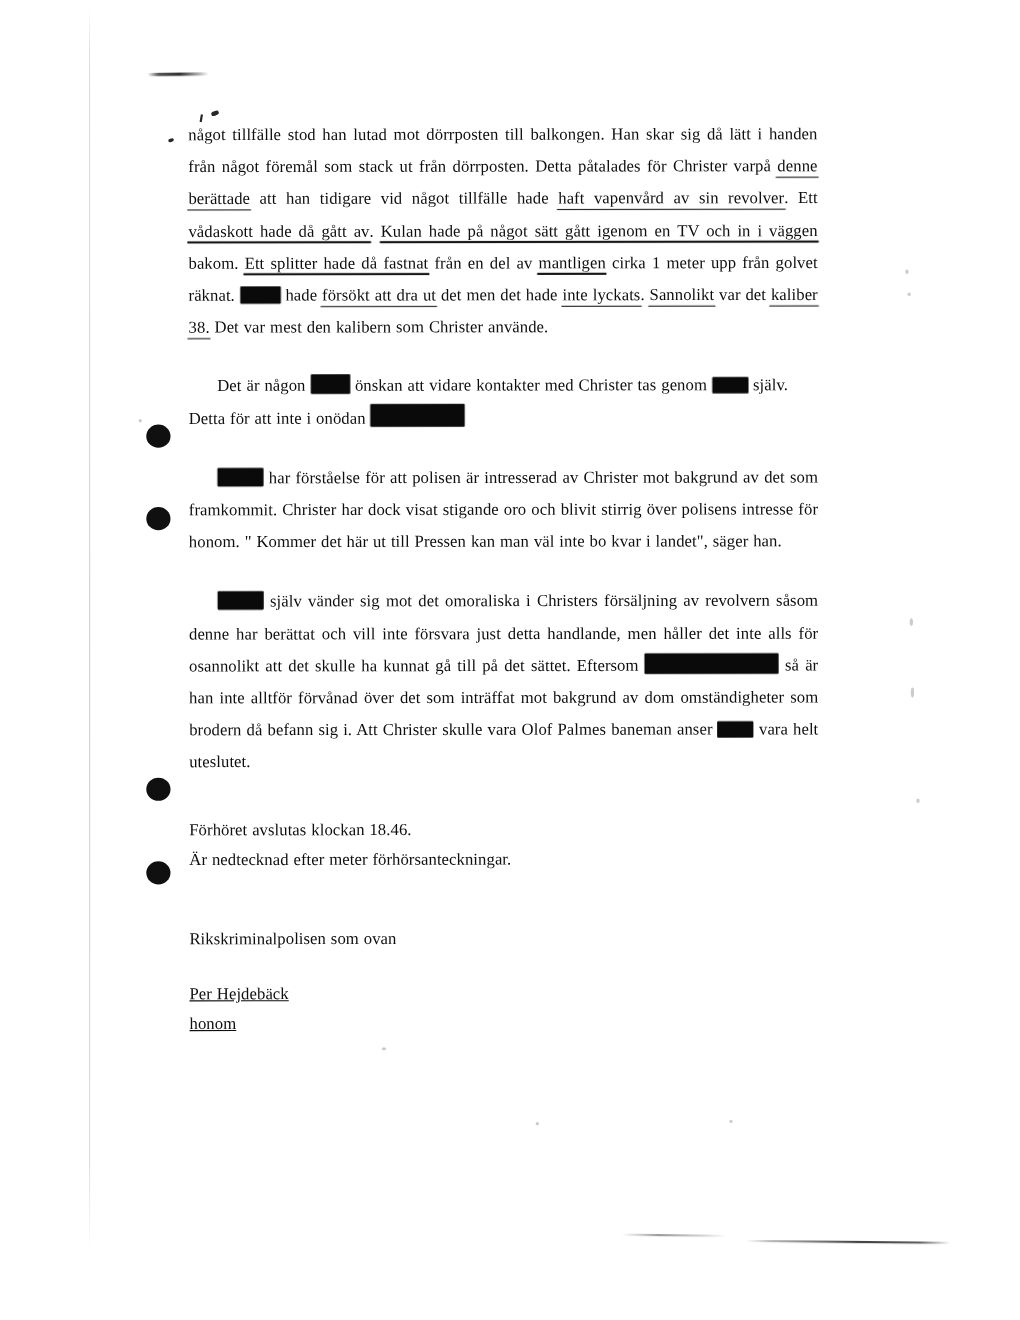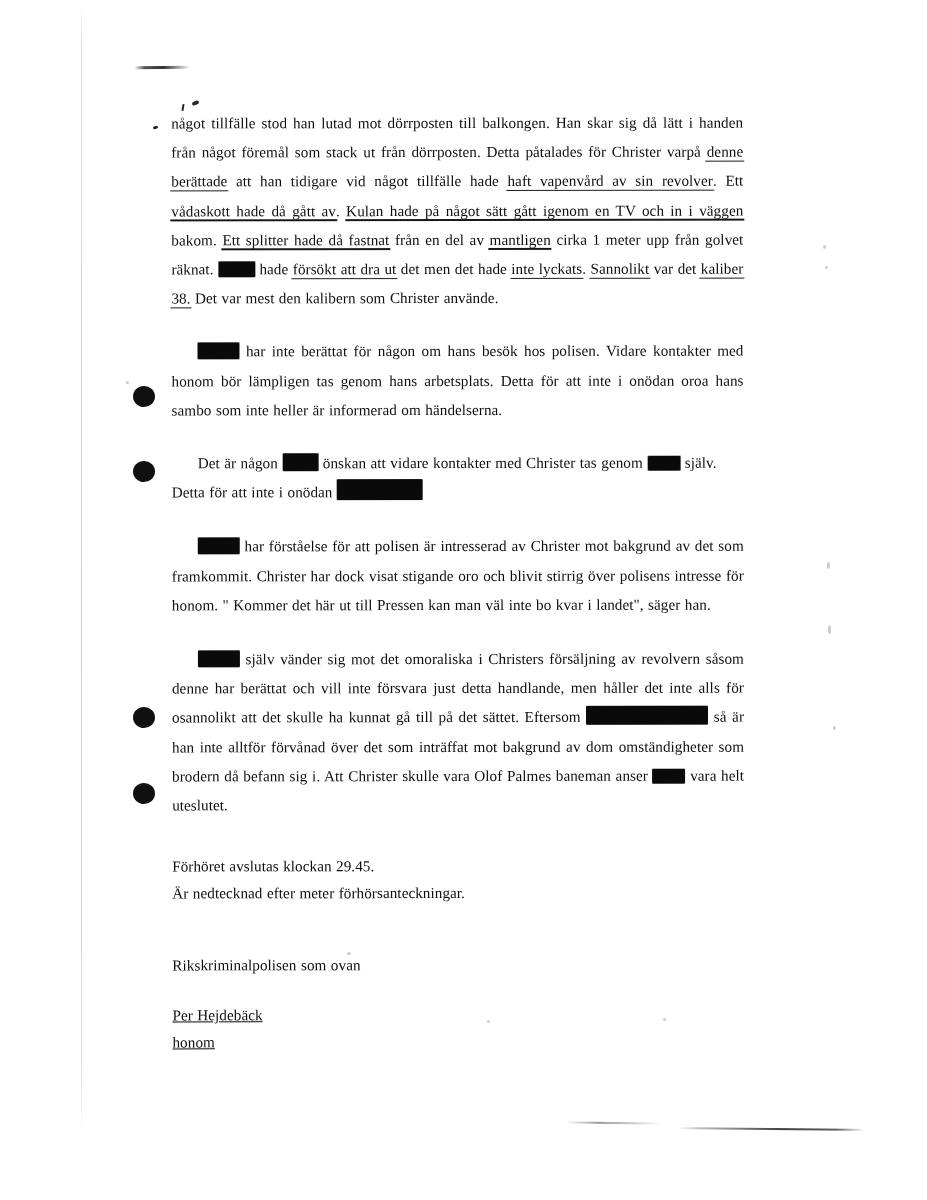--- a/index.html
+++ b/index.html
@@ -199,29 +199,28 @@
 
   <div class="stray-tick" style="left:182px;top:104px;width:2px;height:7px;transform:rotate(10deg);"></div>
   <div class="stray-tick" style="left:192px;top:101px;width:7px;height:4px;transform:rotate(-22deg);border-radius:40%;"></div>
   <div class="stray-tick" style="left:153px;top:126px;width:5px;height:3px;transform:rotate(-18deg);border-radius:40%;"></div>
 
   <div id="skew-wrap">
   <div id="doc-body">
 
     <p class="para"><span>något tillfälle stod han lutad mot dörrposten till balkongen. Han skar sig då lätt i handen från något föremål som stack ut från dörrposten. Detta påtalades för Christer varpå </span><span class="ul">denne</span> <span class="ul">berättade</span><span> att han tidigare vid något tillfälle hade </span><span class="ul">haft vapenvård av sin revolver</span><span>. Ett </span><span class="ul">vådaskott hade då gått av</span><span>. </span><span class="ul">Kulan hade på något sätt gått igenom en TV och in i väggen</span><span> bakom. </span><span class="ul">Ett splitter hade då fastnat</span><span> från en del av </span><span class="ul">mantligen</span><span> cirka 1 meter upp från golvet räknat. </span><span class="redact r-sm"></span><span> hade </span><span class="ul">försökt att dra ut</span><span> det men det hade </span><span class="ul">inte lyckats</span><span>. </span><span class="ul">Sannolikt</span><span> var det </span><span class="ul">kaliber</span> <span class="ul">38.</span><span> Det var mest den kalibern som Christer använde.</span></p>
 
-    <p class="para" style="margin-top:24px;"><span style="display:inline-block;width:26px;"></span><span class="redact r-md"></span><span> har inte berättat för någon om hans besök hos polisen. Vidare kontakter med honom bör lämpligen tas genom hans arbetsplats. Detta för att inte i onödan oroa hans sambo som inte heller är informerad om händelserna.</span></p>
 
     <p class="para no-justify" style="margin-top:24px;"><span style="display:inline-block;width:26px;"></span><span>Det är någon </span><span class="redact r-box"></span><span> önskan att vidare kontakter med Christer tas genom </span><span class="redact r-xs"></span><span> själv. Detta för att inte i onödan </span><span class="redact r-wide"></span></p>
 
     <p class="para" style="margin-top:25px;"><span style="display:inline-block;width:26px;"></span><span class="redact r-md"></span><span> har förståelse för att polisen är intresserad av Christer mot bakgrund av det som framkommit. Christer har dock visat stigande oro och blivit stirrig över polisens intresse för honom. " Kommer det här ut till Pressen kan man väl inte bo kvar i landet", säger han.</span></p>
 
     <p class="para" style="margin-top:25px;"><span style="display:inline-block;width:26px;"></span><span class="redact r-md"></span><span> själv vänder sig mot det omoraliska i Christers försäljning av revolvern såsom denne har berättat och vill inte försvara just detta handlande, men håller det inte alls för osannolikt att det skulle ha kunnat gå till på det sättet.  Eftersom </span><span class="redact r-xwide"></span><span> så är han inte alltför förvånad över det som inträffat mot bakgrund av dom omständigheter som brodern då befann sig i. Att Christer skulle vara Olof Palmes baneman anser </span><span class="redact r-xs"></span><span> vara helt uteslutet.</span></p>
 
-    <p class="para no-justify line-tight" style="margin-top:33px;"><span>Förhöret avslutas klockan 29.45.</span><br><span>Är nedtecknad efter meter förhörsanteckningar.</span></p>
+    <p class="para no-justify line-tight" style="margin-top:33px;"><span>Förhöret avslutas klockan 18.46.</span><br><span>Är nedtecknad efter meter förhörsanteckningar.</span></p>
 
     <p class="para no-justify" style="margin-top:44px;"><span>Rikskriminalpolisen som ovan</span></p>
 
     <p class="para no-justify line-tight sig-block"><span>Per Hejdebäck</span><br><span>honom</span></p>
 
   </div>
   </div>
 </div>
 
 </body></html>

